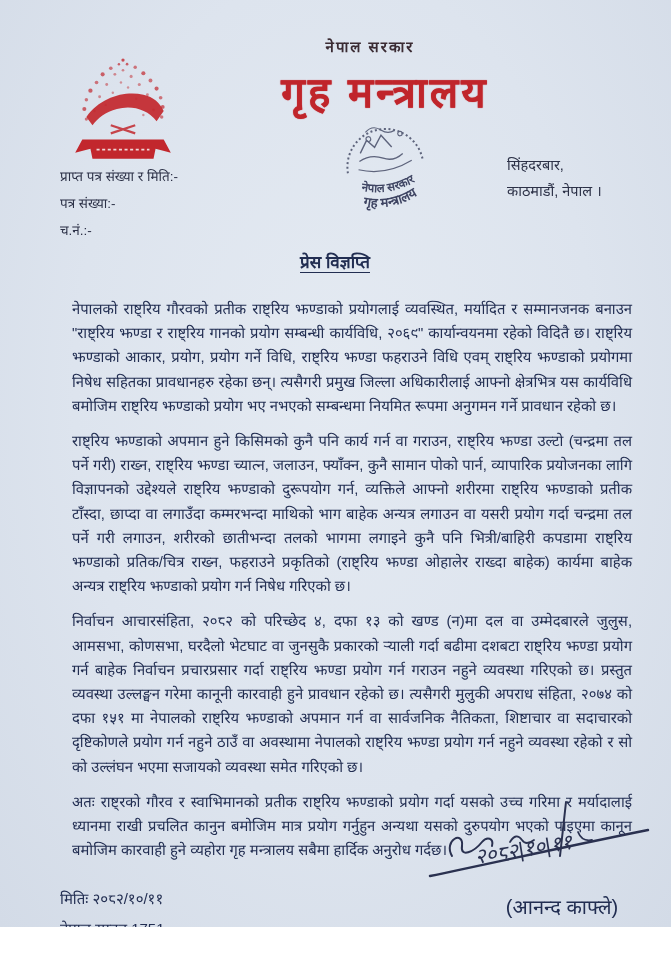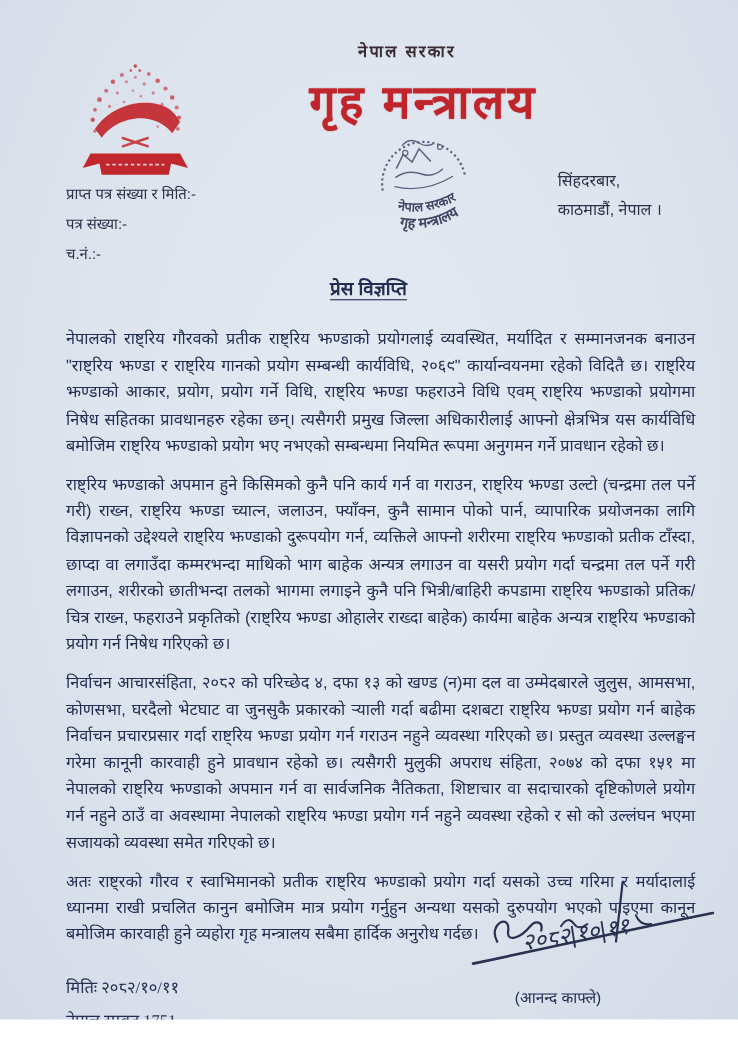--- a/index.html
+++ b/index.html
@@ -26,23 +26,23 @@
   .press-title{
     left:335px;top:250px;transform:translateX(-50%);
     font-size:17px;font-weight:700;text-decoration:underline;text-underline-offset:4px;
     color:#222e52;white-space:nowrap;
   }
   .body-text{
     left:60px;top:297px;width:572px;
     font-size:14.8px;line-height:24.2px;text-align:justify;text-justify:inter-word;
     color:#222e52;
   }
-  .body-text p{margin:0 0 11px 0;}
-  .date-block{left:60px;top:884px;font-size:15px;line-height:30px;color:#222e52;font-family:Liberation Serif, serif;}
-  .sign-block{left:468px;top:892px;width:188px;text-align:left;font-size:14px;line-height:30px;color:#222e52;}
+  .body-text p{margin:0 0 11px 12px;}
+  .date-block{left:60px;top:884px;font-size:15px;line-height:30px;color:#222e52;}
+  .sign-block{left:468px;top:892px;width:188px;text-align:center;font-size:20px;line-height:30px;color:#222e52;}
   .sig-svg{left:418px;top:798px;}
   .bottom-bar{left:477px;top:950px;width:182px;height:10px;background:#1e2433;border-radius:2px;}
   .emblem-svg{left:72px;top:54px;}
   .stamp-wrap{left:312px;top:106px;width:146px;height:116px;}
   .stamp-wrap svg{transform:rotate(-8deg);}
 </style>
 </head>
 <body>
 
 <div class="page">

